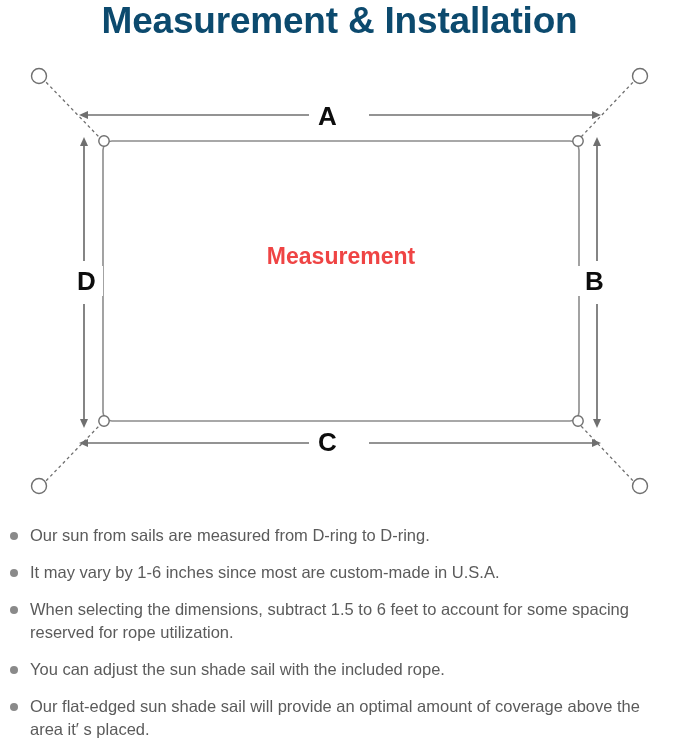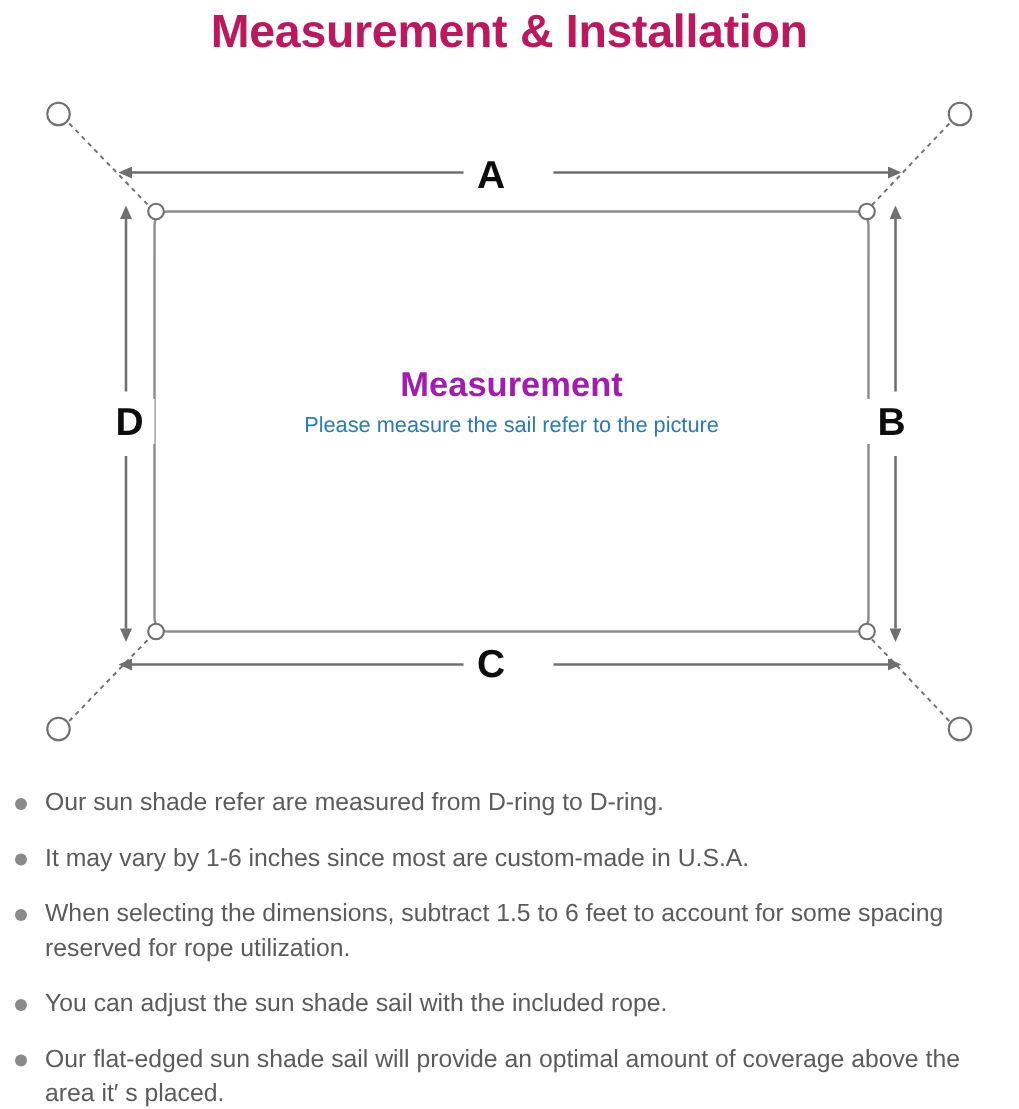--- a/index.html
+++ b/index.html
@@ -23,23 +23,23 @@
     background: #ffffff;
   }
 
   
   .title {
     position: absolute;
     left: 0;
     top: 0;
     width: 679px;
     text-align: center;
-    font-size: 31px;
+    font-size: 37px;
     font-weight: bold;
-    color: #be185d;
+    color: #0c4a6e;
     letter-spacing: -0.2px;
     line-height: 38px;
     padding-top: 2px;
     white-space: nowrap;
   }
 
   
   .diagram {
     position: absolute;
     left: 0;
@@ -56,21 +56,21 @@
     position: absolute;
     left: 103px;
     top: 195px;   
     width: 476px;
     text-align: center;
     pointer-events: none;
   }
   .sail-title {
     font-size: 23px;
     font-weight: bold;
-    color: #a21caf;
+    color: #ef4444;
     line-height: 30px;
     white-space: nowrap;
   }
   .sail-sub {
     font-size: 14.5px;
     font-weight: normal;
     color: #2a7ab5;
     line-height: 22px;
     margin-top: 2px;
     white-space: nowrap;
@@ -186,28 +186,27 @@
       </g>
     </svg>
 
     <div class="dim-label dim-a">A</div>
     <div class="dim-label dim-b">B</div>
     <div class="dim-label dim-c">C</div>
     <div class="dim-label dim-d">D</div>
 
     <div class="sail-text">
       <div class="sail-title">Measurement</div>
-      <div class="sail-sub">Please measure the sail refer to the picture</div>
     </div>
   </div>
 
   <div class="notes">
     <div class="note">
       <span class="bullet"></span>
-      <span class="note-text">Our sun shade refer are measured from D-ring to D-ring.</span>
+      <span class="note-text">Our sun from sails are measured from D-ring to D-ring.</span>
     </div>
     <div class="note">
       <span class="bullet"></span>
       <span class="note-text">It may vary by 1-6 inches since most are custom-made in U.S.A.</span>
     </div>
     <div class="note">
       <span class="bullet"></span>
       <span class="note-text">When selecting the dimensions, subtract 1.5 to 6 feet to account for some spacing reserved for rope utilization.</span>
     </div>
     <div class="note">

